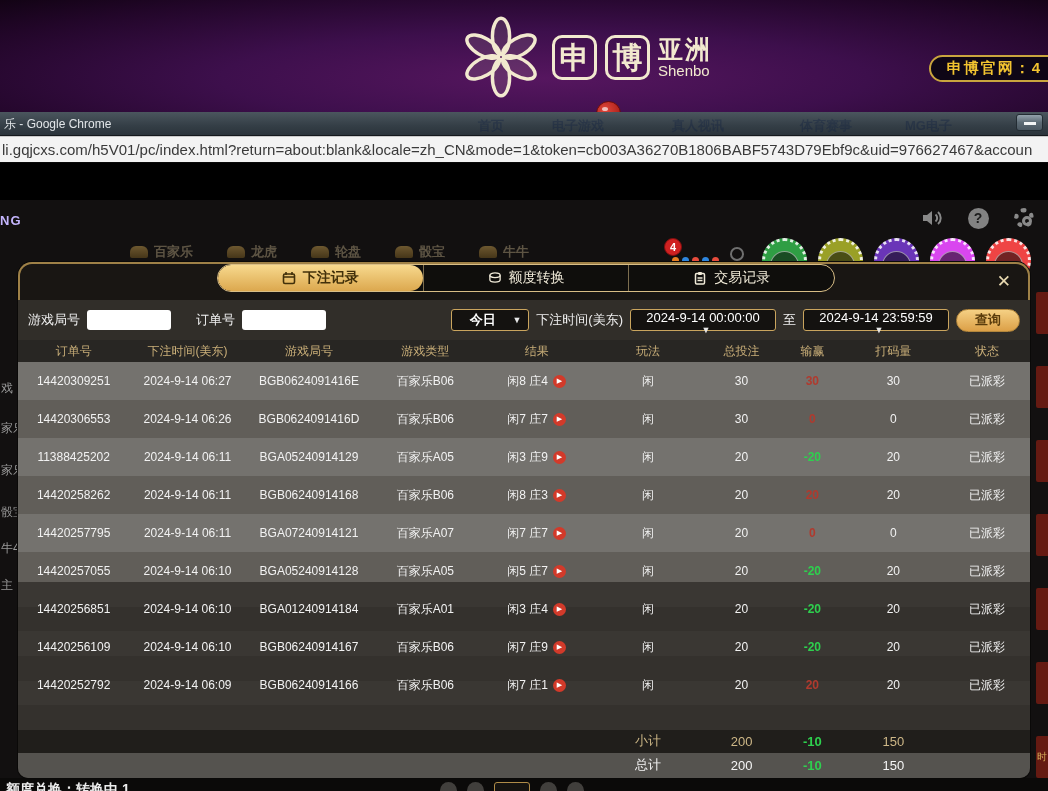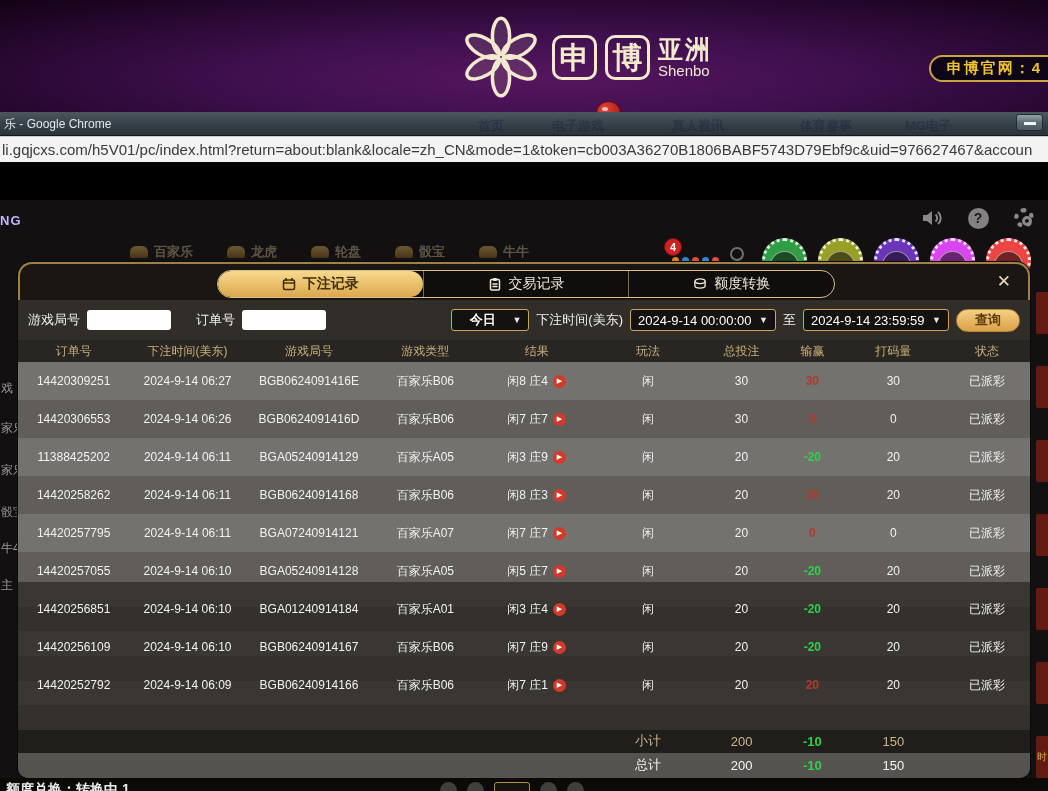--- a/index.html
+++ b/index.html
@@ -67,35 +67,35 @@
   .bottom-left-text { position:absolute; left:6px; top:3px; color:#ececec; font-size:14px; font-weight:bold; white-space:nowrap; }
   .pager { position:absolute; left:440px; top:4px; display:flex; gap:10px; align-items:flex-start; }
   .pager .pg-c { width:17px; height:17px; border-radius:50%; background:#413f3c; }
   .pager .pg-box { width:36px; height:17px; border:1px solid #b08c48; border-radius:3px; background:#151310; }
 
   
   .modal { position:absolute; left:18px; top:99px; width:1012px; height:516px; background:#312e29;
     border-radius:14px 14px 10px 10px; box-shadow:0 0 0 1px #0a0908; }
   .tabstrip { position:relative; height:38px; background:#191613; border:2px solid #9f8147; border-bottom:none;
     border-radius:14px 14px 0 0; }
-  .tabs-pill { position:absolute; left:197px; top:6px; width:618px; height:28px; border:1px solid #d9be86; border-radius:15px;
+  .tabs-pill { position:absolute; left:197px; top:0; width:618px; height:28px; border:1px solid #d9be86; border-radius:15px;
     background:#0f0e0c; display:flex; overflow:hidden; }
   .tab { flex:1; display:flex; align-items:center; justify-content:center; gap:7px; color:#f0ead8; font-size:14px; cursor:default; }
   .tab + .tab { border-left:1px solid rgba(217,190,134,.55); }
   .tab.active { background:linear-gradient(180deg,#f7d98e,#dca84e); border-radius:14px; color:#42300a; font-weight:bold; }
   .tab-ic { width:14px; height:14px; display:inline-flex; }
   .close-btn { position:absolute; right:17px; top:9px; color:#e8d9b0; font-size:17px; line-height:17px; }
 
   .filters { height:40px; display:flex; align-items:center; padding:0 10px; gap:7px; color:#f0f0f0; font-size:13px; }
   .f-input { width:84px; height:20px; background:#fff; border:none; border-radius:3px; }
   .f-select { height:22px; background:#141210; border:1px solid #caa55e; border-radius:3px; color:#fff; font-size:13px; font-weight:bold;
     display:flex; align-items:center; justify-content:space-between; padding:0 7px; }
   .f-select .arrow { font-size:9px; color:#e8e8e8; margin-left:6px; }
   .sel-preset { width:78px; }
-  .sel-dt { width:146px; font-weight:normal; }
+  .sel-dt { width:146px; font-weight:normal;flex-direction:column; }
   .spacer { flex:1; }
   .search-btn { width:64px; height:23px; border-radius:12px; border:1px solid #b4873c;
     background:linear-gradient(180deg,#f5d084,#dca047); color:#5a3c0c; font-weight:bold; font-size:13px;
     display:flex; align-items:center; justify-content:center; }
 
   .grid-row { display:grid; grid-template-columns:11% 11.5% 12.5% 10.5% 11.5% 10.5% 8% 6% 10% 8.5%; align-items:center; }
   .grid-row > div { text-align:center; overflow:hidden; white-space:nowrap; }
   .thead { height:22px; background:#282623; color:#c9ae78; font-size:12px; }
   .tbody { height:220px; }
   .trow { height:38px; font-size:12px; color:#f2f2f2; }
@@ -261,36 +261,36 @@
               <span class="tab-ic">
                 <svg width="14" height="14" viewBox="0 0 14 14">
                   <rect x="1.5" y="3" width="11" height="9.5" rx="1.5" fill="none" stroke="#42300a" stroke-width="1.6"></rect>
                   <path d="M4 1v3M10 1v3M1.5 6h11" stroke="#42300a" stroke-width="1.6"></path>
                 </svg>
               </span>
               <span>下注记录</span>
             </div>
             <div class="tab">
               <span class="tab-ic">
+                <svg width="15" height="14" viewBox="0 0 15 14">
+                  <ellipse cx="7.5" cy="4" rx="5.5" ry="2.5" fill="none" stroke="#f0ead8" stroke-width="1.4"></ellipse>
+                  <path d="M2 4v5c0 1.4 2.5 2.5 5.5 2.5S13 10.4 13 9V4" fill="none" stroke="#f0ead8" stroke-width="1.4"></path>
+                </svg>
+              </span>
+              <span>额度转换</span>
+            </div>
+            <div class="tab">
+              <span class="tab-ic">
                 <svg width="14" height="14" viewBox="0 0 14 14">
                   <rect x="2.5" y="2.5" width="9" height="10.5" rx="1.2" fill="none" stroke="#f0ead8" stroke-width="1.5"></rect>
                   <rect x="5" y="1" width="4" height="3" rx="1" fill="#f0ead8"></rect>
                   <path d="M4.5 7h5M4.5 9.5h5" stroke="#f0ead8" stroke-width="1.3"></path>
                 </svg>
               </span>
               <span>交易记录</span>
-            </div>
-            <div class="tab">
-              <span class="tab-ic">
-                <svg width="15" height="14" viewBox="0 0 15 14">
-                  <ellipse cx="7.5" cy="4" rx="5.5" ry="2.5" fill="none" stroke="#f0ead8" stroke-width="1.4"></ellipse>
-                  <path d="M2 4v5c0 1.4 2.5 2.5 5.5 2.5S13 10.4 13 9V4" fill="none" stroke="#f0ead8" stroke-width="1.4"></path>
-                </svg>
-              </span>
-              <span>额度转换</span>
             </div>
           </div>
         <div class="close-btn">✕</div>
       </div>
 
       <div class="filters">
         <span>游戏局号</span>
         <input class="f-input" value="" style="">
         <span style="margin-left:18px">订单号</span>
         <input class="f-input" value="" style="">

